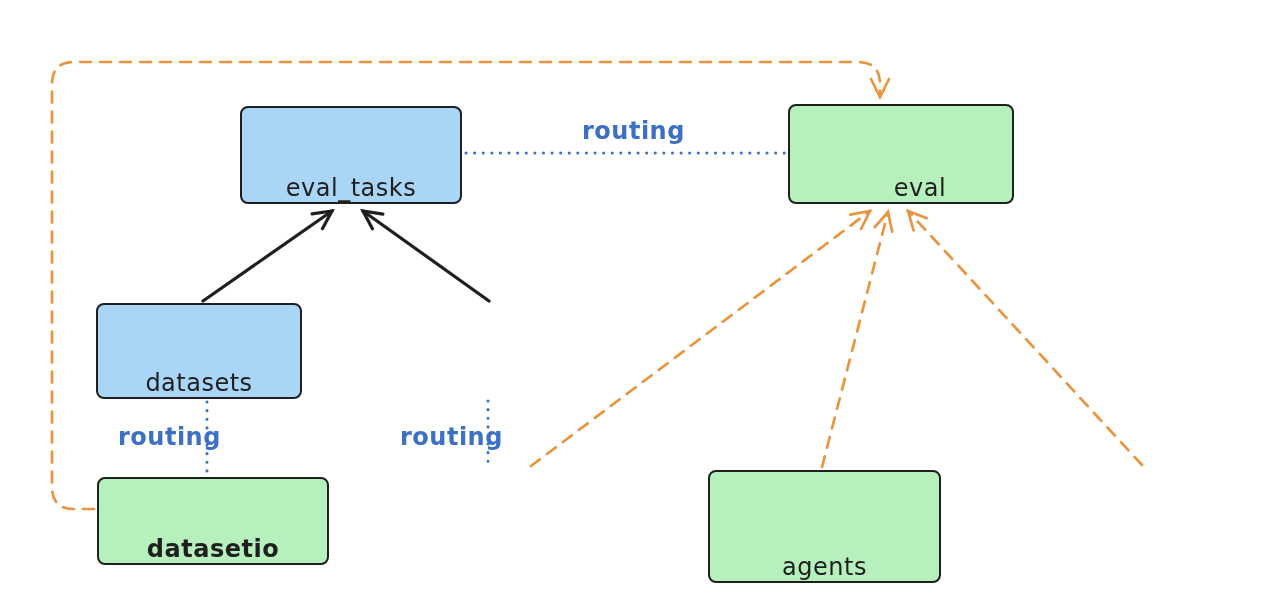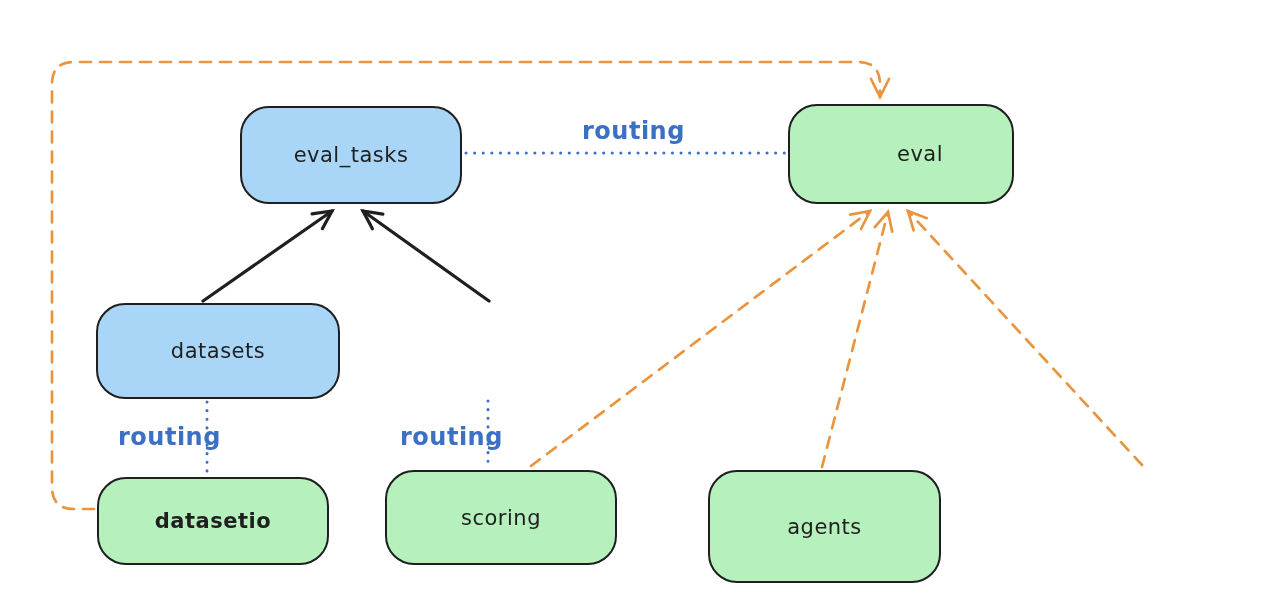--- a/index.html
+++ b/index.html
@@ -19,25 +19,25 @@
     position: absolute;
     left: 0;
     top: 0;
     width: 1280px;
     height: 596px;
   }
   .node {
     position: absolute;
     box-sizing: border-box;
     border: 2.8px solid var(--stroke, #1f1f1f);
-    border-radius: 29px;
+    border-radius: 8px;
     display: flex;
-    align-items: center;
+    align-items: flex-end;
     justify-content: center;
-    font-size: 21px;
+    font-size: 24px;
     color: var(--stroke, #1f1f1f);
     letter-spacing: 0.5px;
   }
   .node.blue  { background: var(--blue-fill, #a9d5f7); }
   .node.green { background: var(--green-fill, #b5f0bd); }
   .edge-label {
     position: absolute;
     font-size: 24px;
     font-weight: 600;
     color: var(--routing-color, #3c70c5);
@@ -94,32 +94,29 @@
   </svg>
 
   <div class="node blue" style="left:240px; top:106px; width:222px; height:98px;">
     <span>eval_tasks</span>
   </div>
 
   <div class="node green" style="left:788px; top:104px; width:226px; height:100px;padding-left:38px;">
     <span>eval</span>
   </div>
 
-  <div class="node blue" style="left:96px; top:303px; width:244px; height:96px;">
+  <div class="node blue" style="left:96px; top:303px; width:206px; height:96px;">
     <span>datasets</span>
   </div>
 
 
   <div class="node green" style="left:97px; top:477px; width:232px; height:88px;font-weight:bold;">
     <span>datasetio</span>
   </div>
 
-  <div class="node green" style="left:385px; top:470px; width:232px; height:95px;">
-    <span>scoring</span>
-  </div>
 
   <div class="node green" style="left:708px; top:470px; width:233px; height:113px;">
     <span>agents</span>
   </div>
 
 
   <span class="edge-label" style="left:582px; top:117px;">routing</span>
   <span class="edge-label" style="left:118px; top:423px;">routing</span>
   <span class="edge-label" style="left:400px; top:423px;">routing</span>
 

